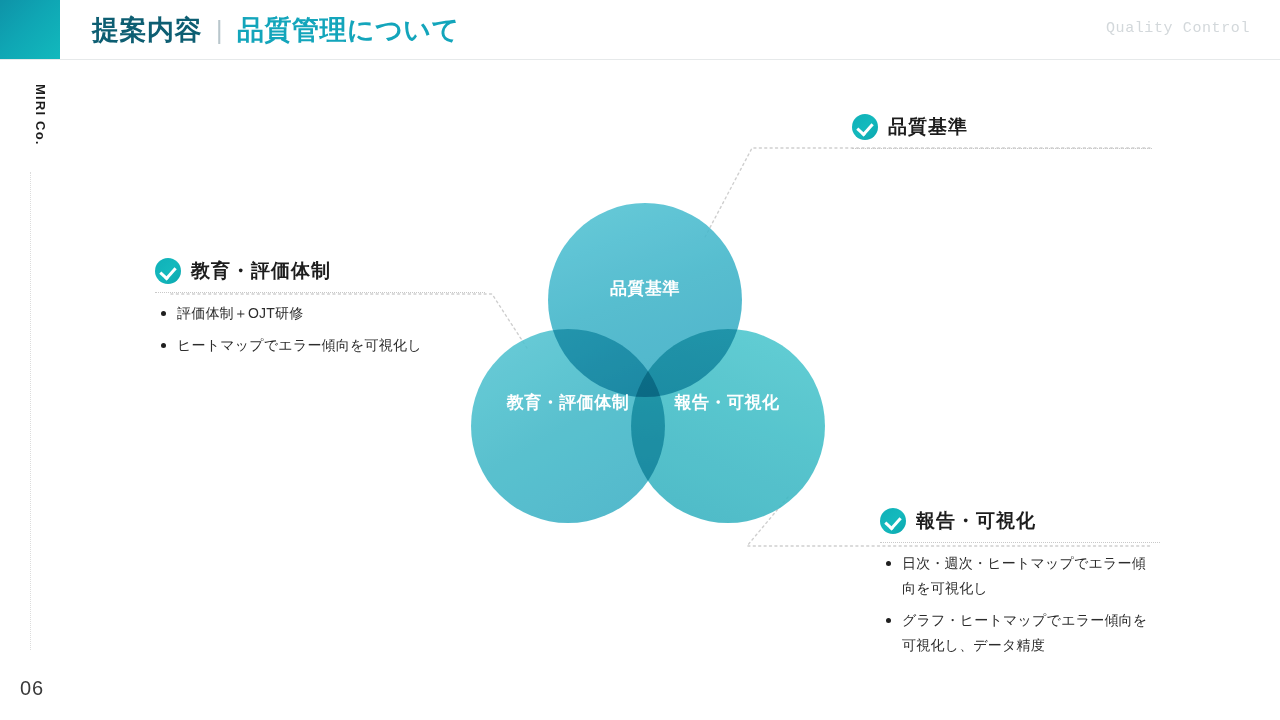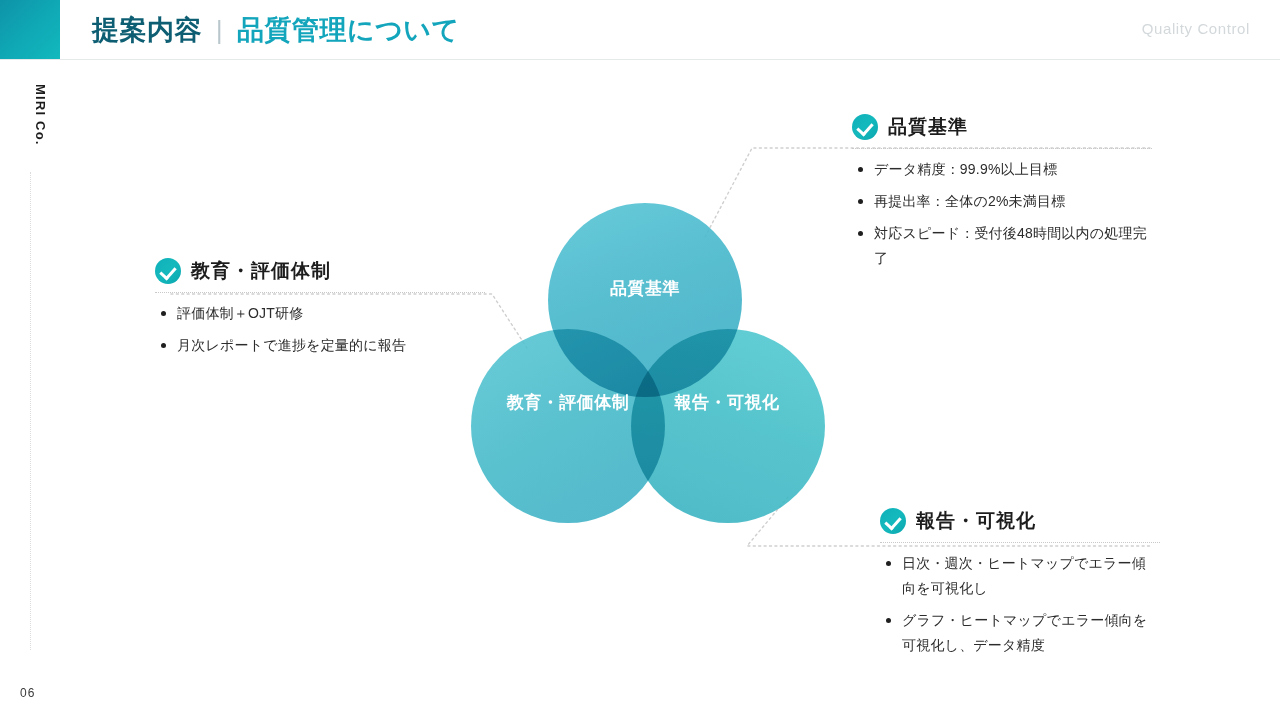--- a/index.html
+++ b/index.html
@@ -61,20 +61,21 @@
   }
   .title-sub { color: #13a5bb; }
   .header-eyebrow {
     position: absolute;
     right: 30px;
     top: 20px;
     font-size: 15px;
     color: #d3d8db;
     letter-spacing: 0.6px;
     white-space: nowrap;
+    font-family: Liberation Mono, monospace;
   }
 
   
   .rail-brand {
     position: absolute;
     left: 8px;
     top: 84px;
     width: 40px;
     height: 120px;
     font-size: 13px;
@@ -90,21 +91,21 @@
     left: 30px;
     top: 172px;
     width: 1px;
     height: 478px;
     border-left: 1px dotted #dcdcdc;
   }
   .page-number {
     position: absolute;
     left: 20px;
     bottom: 20px;
-    font-size: 12px;
+    font-size: 20px;
     color: #3a3a3a;
     letter-spacing: 1px;
   }
 
   
   .venn {
     position: absolute;
     left: 460px;
     top: 190px;
     width: 380px;
@@ -264,36 +265,31 @@
     <div class="venn-label left">教育・評価体制</div>
     <div class="venn-label right">報告・可視化</div>
   </div>
 
   <div class="callout" id="callout-quality">
     <div class="callout-head">
       <span class="check-icon"></span>
       <span class="callout-title">品質基準</span>
     </div>
     <div class="callout-rule"></div>
-    <ul class="callout-list">
-      <li>データ精度：99.9%以上目標</li>
-      <li>再提出率：全体の2%未満目標</li>
-      <li>対応スピード：受付後48時間以内の処理完了</li>
-    </ul>
   </div>
 
   <div class="callout" id="callout-training">
     <div class="callout-head">
       <span class="check-icon"></span>
       <span class="callout-title">教育・評価体制</span>
     </div>
     <div class="callout-rule"></div>
     <ul class="callout-list">
       <li>評価体制＋OJT研修</li>
-      <li>月次レポートで進捗を定量的に報告</li>
+      <li>ヒートマップでエラー傾向を可視化し</li>
     </ul>
   </div>
 
   <div class="callout" id="callout-reporting">
     <div class="callout-head">
       <span class="check-icon"></span>
       <span class="callout-title">報告・可視化</span>
     </div>
     <div class="callout-rule"></div>
     <ul class="callout-list">

